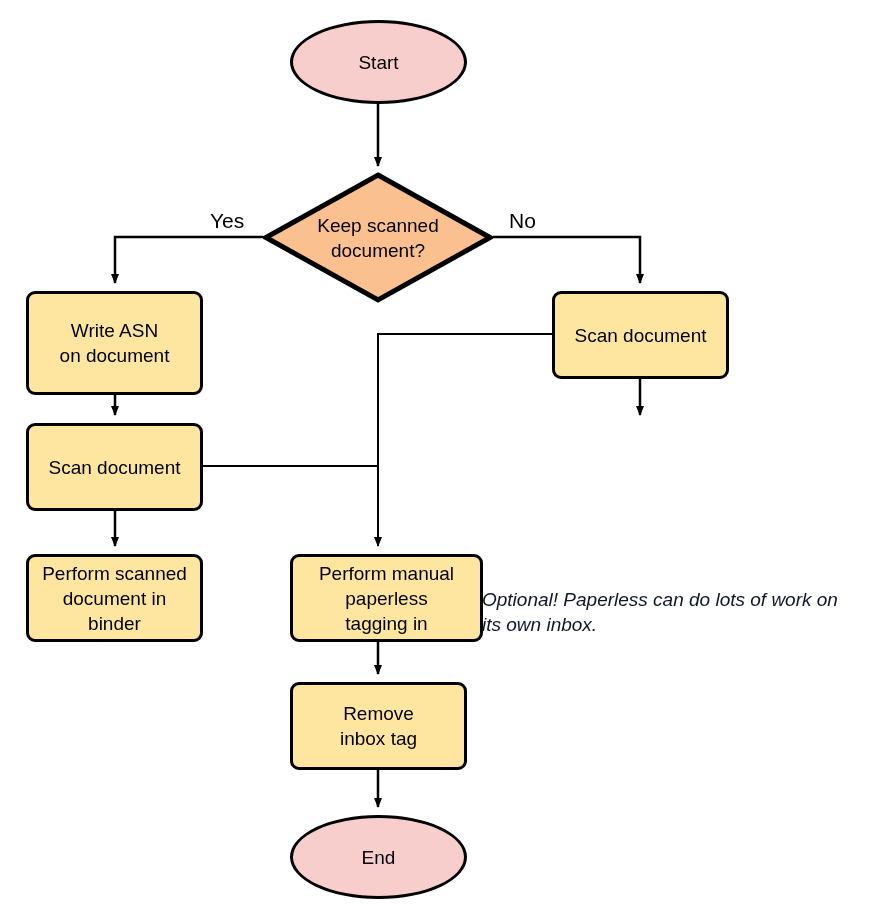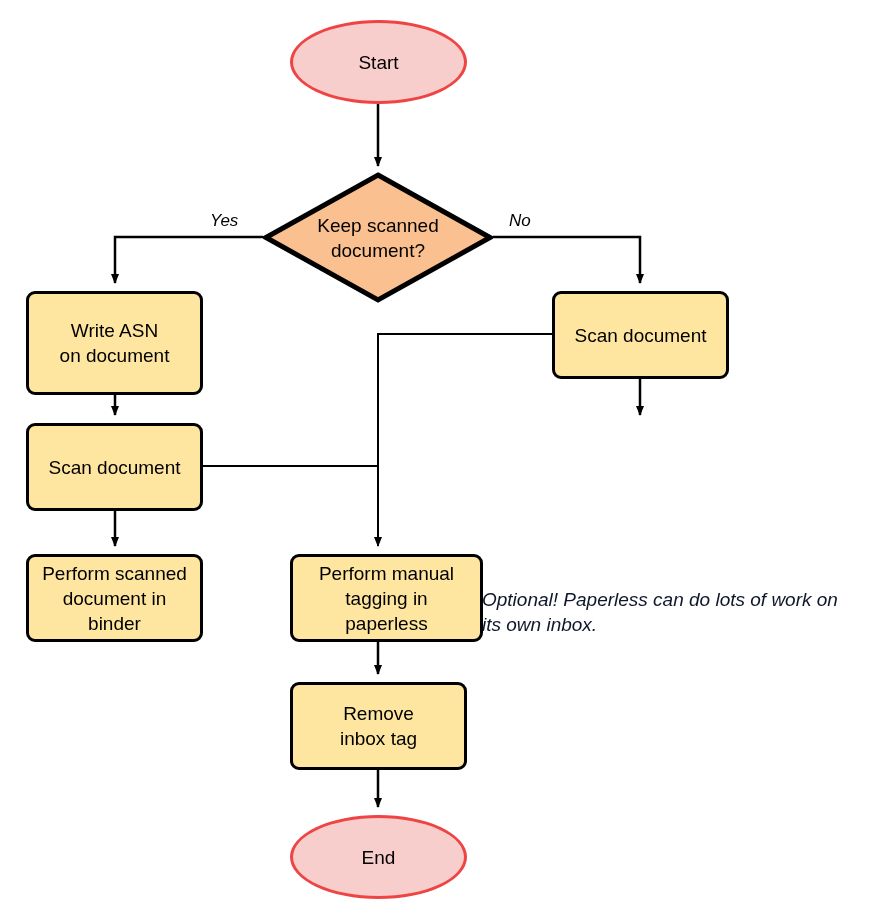--- a/index.html
+++ b/index.html
@@ -31,21 +31,21 @@
     align-items: center;
     justify-content: center;
     text-align: center;
     color: #000000;
     font-family: "Liberation Sans", sans-serif;
     font-size: 19px;
     line-height: 25px;
     z-index: 3;
   }
   .node-terminator {
-    border: 3px solid #ef4444;
+    border: 3px solid #000000;
     border-radius: 50%;
     background: #f8cecc;
   }
   .node-process {
     border: 3px solid #000000;
     border-radius: 9px;
     background: #ffe6a0;
   }
   .node-decision {
     background: transparent;
@@ -59,27 +59,26 @@
     height: 100%;
   }
   .decision-label {
     position: relative;
     z-index: 2;
     pointer-events: none;
   }
   .edge-label {
     position: absolute;
     font-family: "Liberation Sans", sans-serif;
-    font-size: 17px;
+    font-size: 21px;
     line-height: 22px;
     color: #000000;
     background: transparent;
     white-space: nowrap;
     z-index: 4;
-    font-style: italic;
   }
   .annotation {
     position: absolute;
     font-family: Liberation Sans, sans-serif;
     font-style: italic;
     font-size: 19px;
     line-height: 25px;
     color: #0f172a;
     z-index: 4;
   }
@@ -154,22 +153,22 @@
   </div>
 
   <div class="node node-process" style="left:552px; top:291px; width:177px; height:88px;">
     <span>Scan document</span>
   </div>
 
 
   <div class="node node-process" style="left:290px; top:554px; width:193px; height:88px;">
     <div>
       <div>Perform manual</div>
+      <div>paperless</div>
       <div>tagging in</div>
-      <div>paperless</div>
     </div>
   </div>
 
   <div class="node node-process" style="left:290px; top:682px; width:177px; height:88px;">
     <div>
       <div>Remove</div>
       <div>inbox tag</div>
     </div>
   </div>
 

